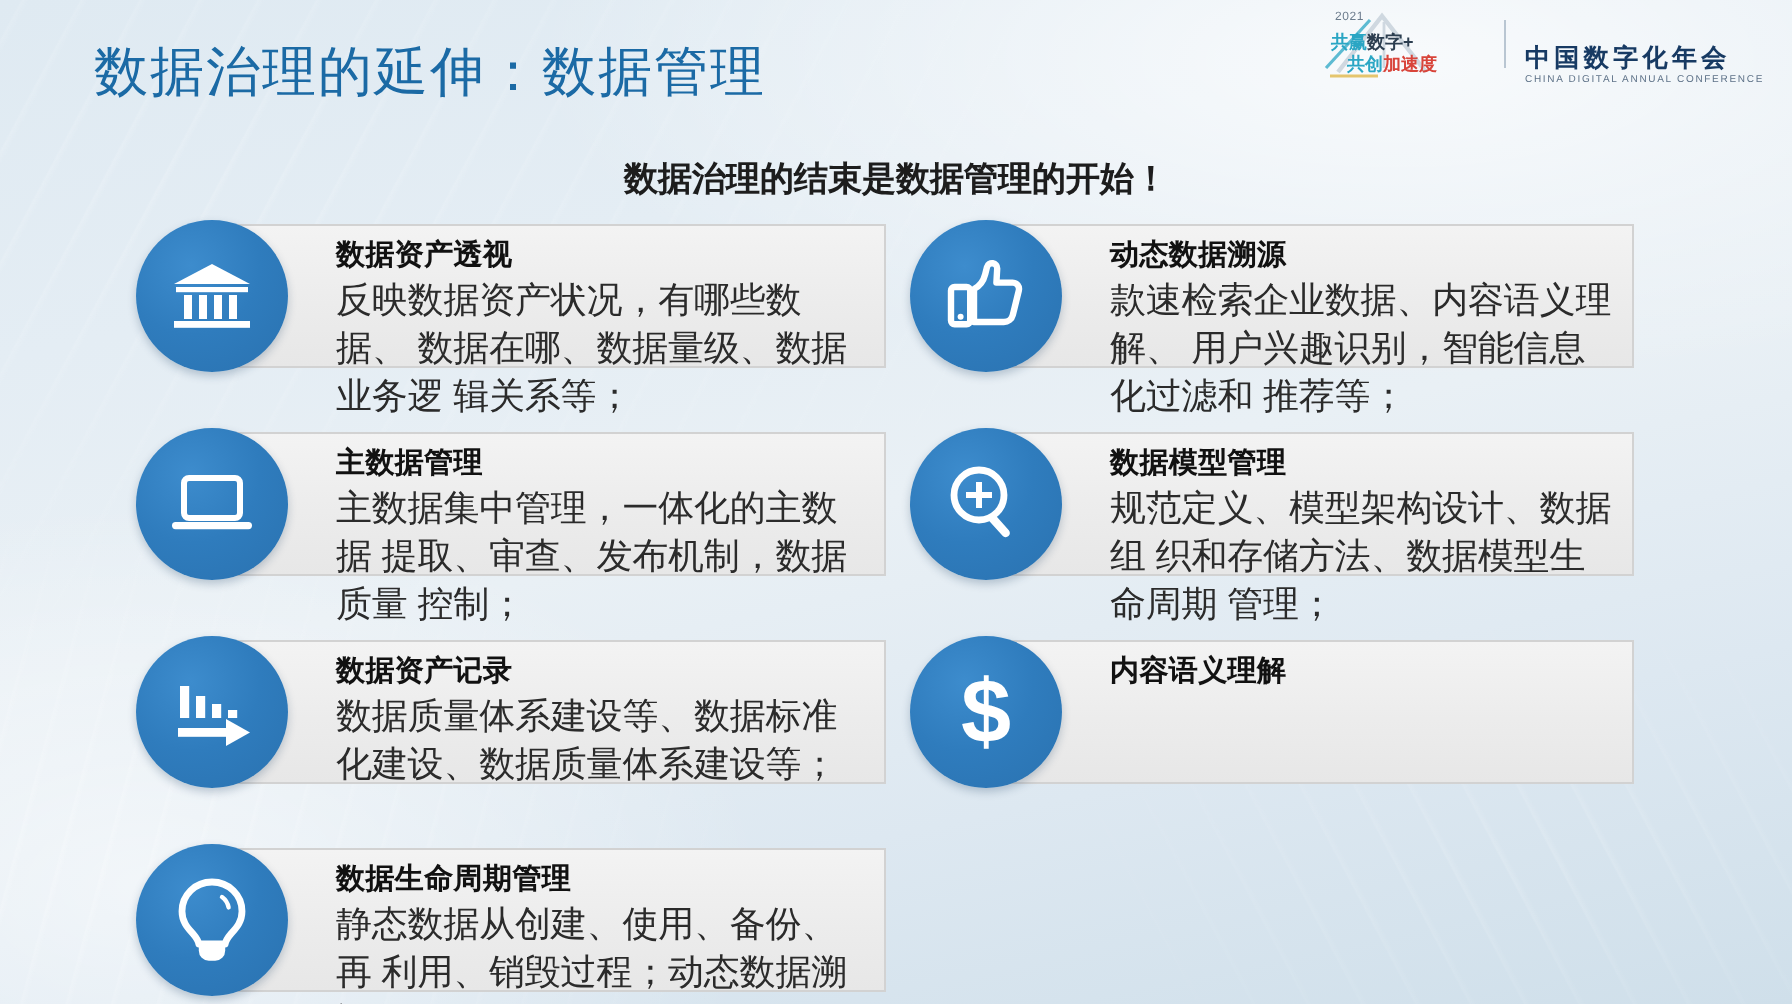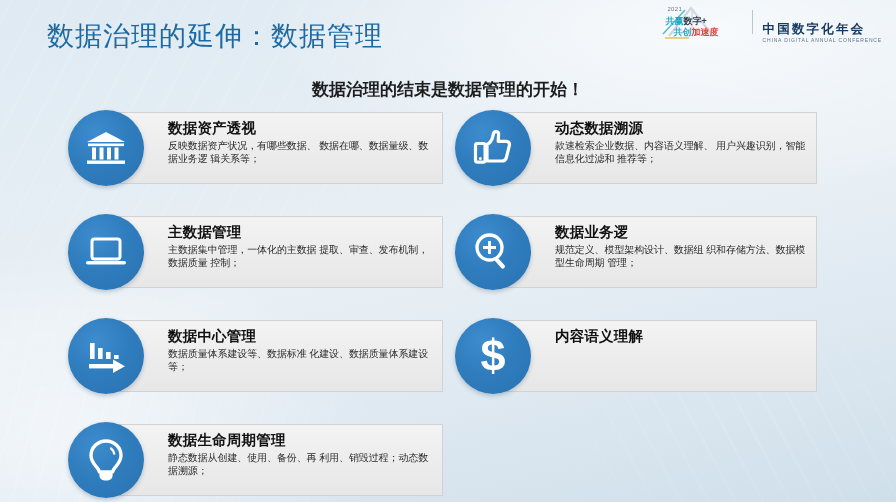--- a/index.html
+++ b/index.html
@@ -199,21 +199,21 @@
   }
   .card-title {
     font-size: 14.5px;
     font-weight: bold;
     color: #111;
     line-height: 1.25;
     letter-spacing: .2px;
   }
   .card-desc {
     margin-top: 2px;
-    font-size: 10px;
+    font-size: 18px;
     color: #2b2b2b;
     line-height: 1.33;
     letter-spacing: -.1px;
   }
 </style>
 </head>
 <body>
 
 <div class="slide">
   <div class="tex"></div>
@@ -286,21 +286,21 @@
           <svg width="42" height="38" viewBox="0 0 42 38" aria-hidden="true">
             <rect x="5" y="6" width="4.6" height="16" fill="#fff"></rect>
             <rect x="13" y="11" width="4.6" height="11" fill="#fff"></rect>
             <rect x="21" y="15" width="4.6" height="7" fill="#fff"></rect>
             <rect x="29" y="18" width="4.6" height="4" fill="#fff"></rect>
             <rect x="4" y="27" width="26" height="4.4" fill="#fff"></rect>
             <polygon points="28,22.5 40,29.2 28,36" fill="#fff"></polygon>
           </svg>
         </div>
         <div class="card-text">
-          <div class="card-title">数据中心管理</div>
+          <div class="card-title">数据资产记录</div>
           <div class="card-desc">数据质量体系建设等、数据标准 化建设、数据质量体系建设等；</div>
         </div>
       </div>
 
       <div class="card">
         <div class="card-panel"></div>
         <div class="card-bubble">
           <svg width="38" height="44" viewBox="0 0 38 44" aria-hidden="true">
             <path d="M19 3 C10.5 3 4 9.6 4 17.6 c0 5.4 2.9 8.3 5.5 11.3 1.7 2 2.6 3.3 2.9 5.1 h13.2 c.3-1.8 1.2-3.1 2.9-5.1 2.6-3 5.5-5.9 5.5-11.3 C34 9.6 27.5 3 19 3 Z" fill="none" stroke="#fff" stroke-width="3.4" stroke-linejoin="round"></path>
             <path d="M12.4 34.2 h13.2 v3.2 a5 5 0 0 1 -5 5 h-3.2 a5 5 0 0 1 -5 -5 z" fill="#fff"></path>
@@ -336,21 +336,21 @@
         <div class="card-panel"></div>
         <div class="card-bubble">
           <svg width="42" height="42" viewBox="0 0 42 42" aria-hidden="true">
             <circle cx="17.5" cy="16.5" r="12.5" fill="none" stroke="#fff" stroke-width="3.4"></circle>
             <rect x="16" y="10" width="3" height="13" fill="#fff"></rect>
             <rect x="11" y="15" width="13" height="3" fill="#fff"></rect>
             <rect x="25.6" y="25.3" width="4.2" height="13.5" rx="2.1" fill="#fff" transform="rotate(-42 27.7 32)"></rect>
           </svg>
         </div>
         <div class="card-text">
-          <div class="card-title">数据业务逻</div>
+          <div class="card-title">数据模型管理</div>
           <div class="card-desc">规范定义、模型架构设计、数据组 织和存储方法、数据模型生命周期 管理；</div>
         </div>
       </div>
 
 
       <div class="card">
         <div class="card-panel"></div>
         <div class="card-bubble">
           <svg width="34" height="46" viewBox="0 0 34 46" aria-hidden="true">
             <text x="17" y="38" text-anchor="middle" font-family="'Liberation Sans', sans-serif" font-size="45" font-weight="bold" fill="#fff">$</text>

